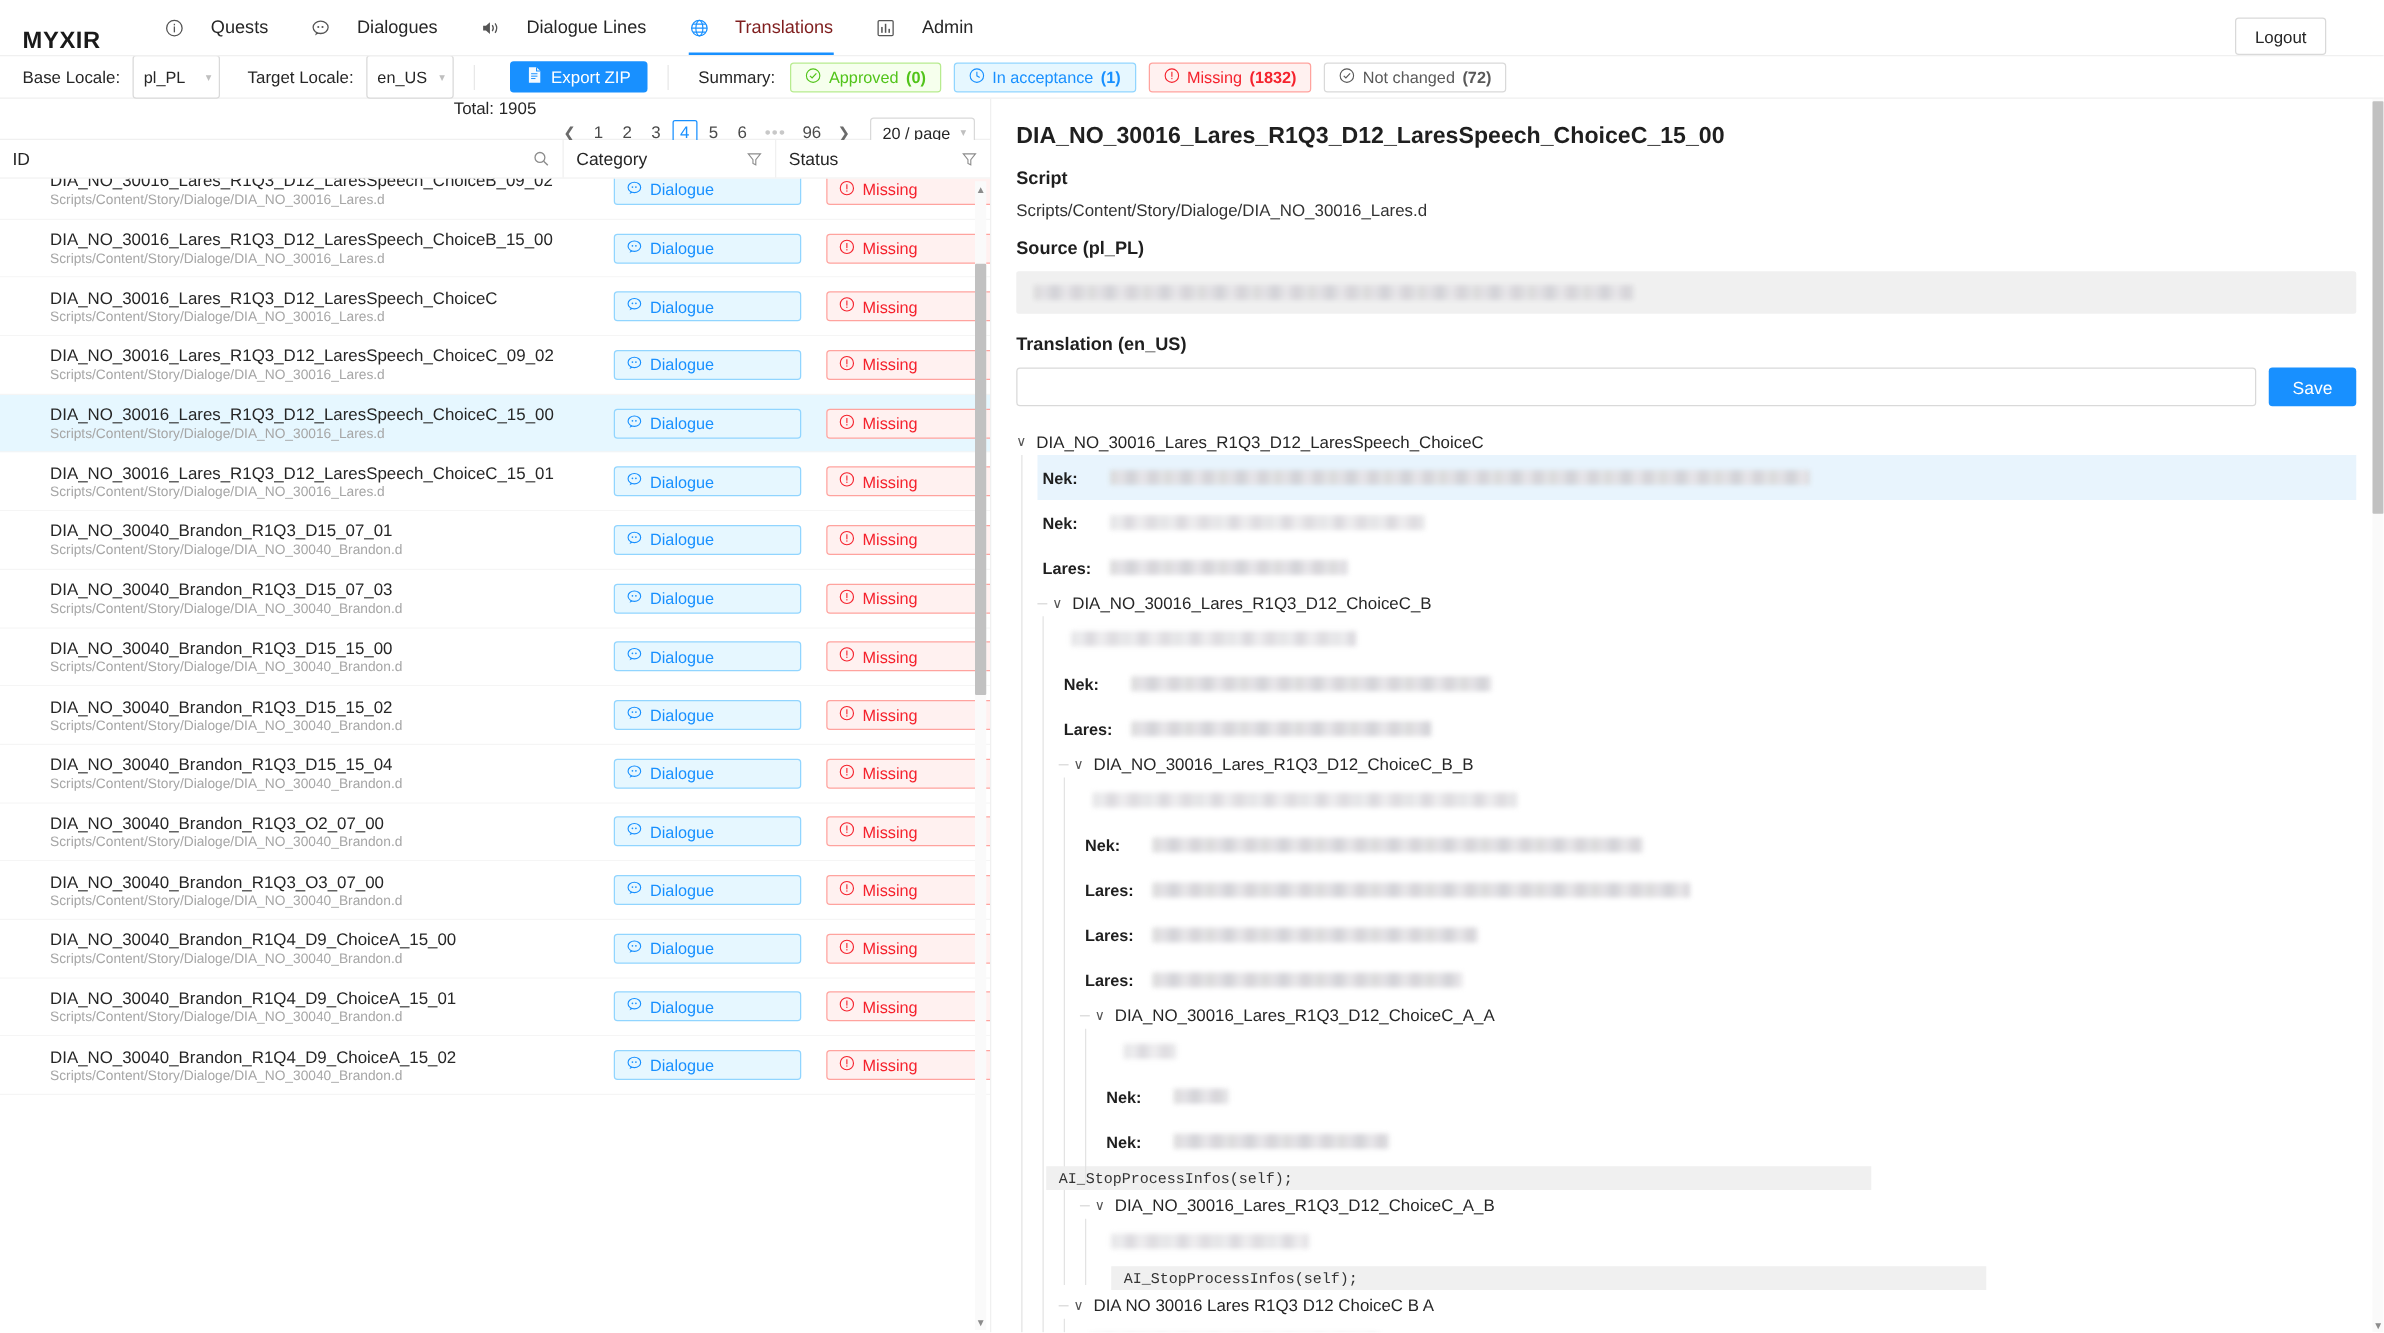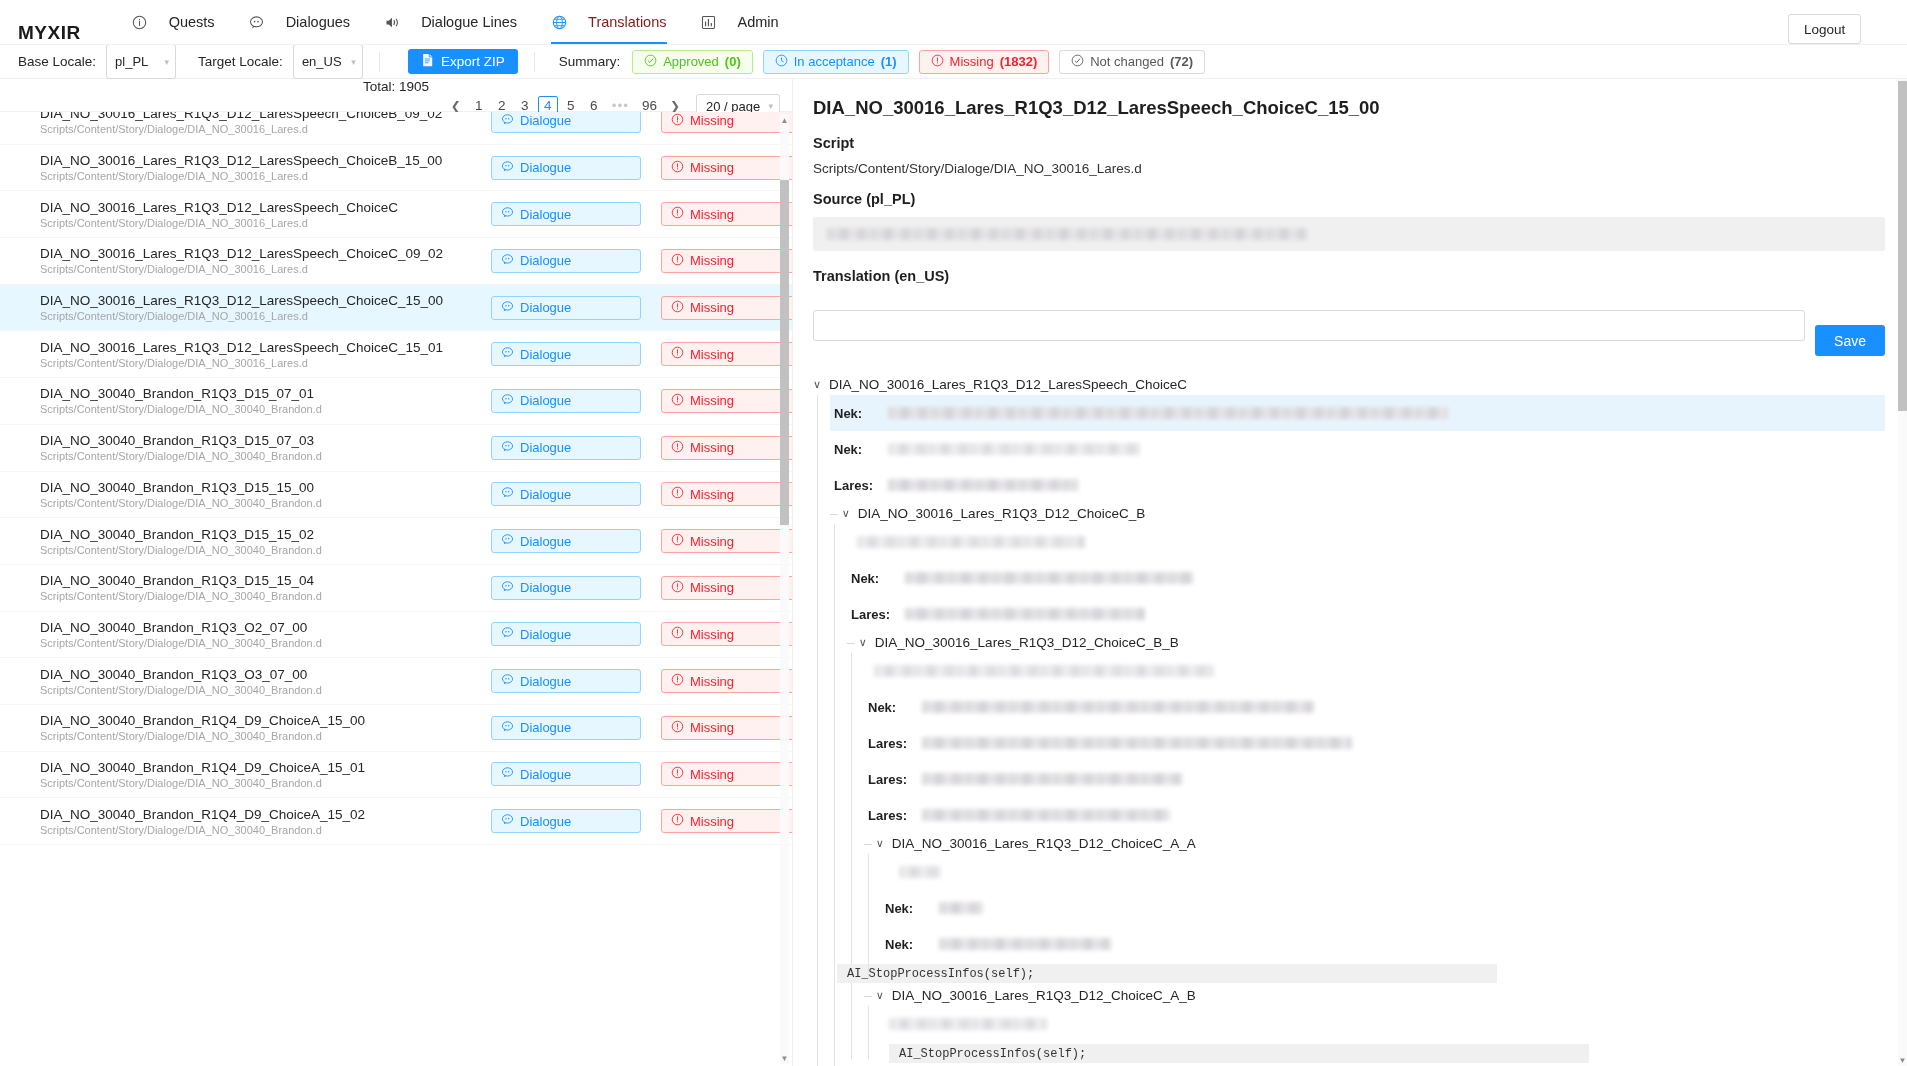--- a/index.html
+++ b/index.html
@@ -192,21 +192,20 @@
   .trans-row { display: flex; gap: 10px; align-items: center; margin-bottom: 18px; }
   .trans-input {
     flex: 1; height: 31px; border: 1px solid #d9d9d9; border-radius: 3px;
     background: #fff; padding: 0 10px; font-size: 13.5px; outline: none;
     font-family: "Liberation Sans", sans-serif; color: #262626;
   }
   .save-btn {
     background: #1890ff; color: #fff; border: none; border-radius: 3px;
     height: 31px; padding: 0 19px; font-size: 14px; cursor: pointer;
     font-family: "Liberation Sans", sans-serif;
-    margin-top: 31px;
   }
 
   
   .ctx-tree { font-size: 13.5px; color: #262626; }
   .ctx-node { position: relative; }
   .ctx-head { display: flex; align-items: center; gap: 6px; height: 21px; color: #262626; cursor: pointer; }
   .ctx-head .chev { color: #555; font-size: 11px; width: 10px; display: inline-block; }
   .ctx-head .dash { color: #d0d0d0; font-size: 11px; margin-right: -2px; }
   .ctx-children { position: relative; padding-left: 17px; }
   .ctx-children::before {
@@ -427,20 +426,47 @@
           <span class="pg dots">•••</span>
           <span class="pg">96</span>
           <span class="pg arrow">❯</span>
           <div class="perpage">
             <span>20 / page</span>
             <span class="caret">▾</span>
           </div>
         </div>
       </div>
 
+      <div class="thead">
+        <div class="th id">
+          <span>ID</span>
+          <span class="hicon">
+            <svg width="14" height="14" viewBox="0 0 16 16">
+                <circle cx="6.8" cy="6.8" r="4.5" fill="none" stroke="#8c8c8c" stroke-width="1.2"></circle>
+                <line x1="10.2" y1="10.2" x2="14" y2="14" stroke="#8c8c8c" stroke-width="1.3"></line>
+              </svg>
+          </span>
+        </div>
+        <div class="th cat">
+          <span>Category</span>
+          <span class="hicon">
+            <svg width="13" height="13" viewBox="0 0 16 16">
+                <path d="M2 2.6 H14 L9.4 8.2 V13.4 L6.6 12 V8.2 Z" fill="none" stroke="#8c8c8c" stroke-width="1.1"></path>
+              </svg>
+          </span>
+        </div>
+        <div class="th st">
+          <span>Status</span>
+          <span class="hicon">
+            <svg width="13" height="13" viewBox="0 0 16 16">
+                <path d="M2 2.6 H14 L9.4 8.2 V13.4 L6.6 12 V8.2 Z" fill="none" stroke="#8c8c8c" stroke-width="1.1"></path>
+              </svg>
+          </span>
+        </div>
+      </div>
 
       <div class="tbody-wrap">
         <div class="tbody" id="tbody">
             <div class="trow">
               <div class="cell-id">
                 <div class="rid">DIA_NO_30016_Lares_R1Q3_D12_LaresSpeech_ChoiceB_09_02</div>
                 <div class="rpath">Scripts/Content/Story/Dialoge/DIA_NO_30016_Lares.d</div>
               </div>
               <div class="cell-cat">
                 <span class="tag-dialogue">

